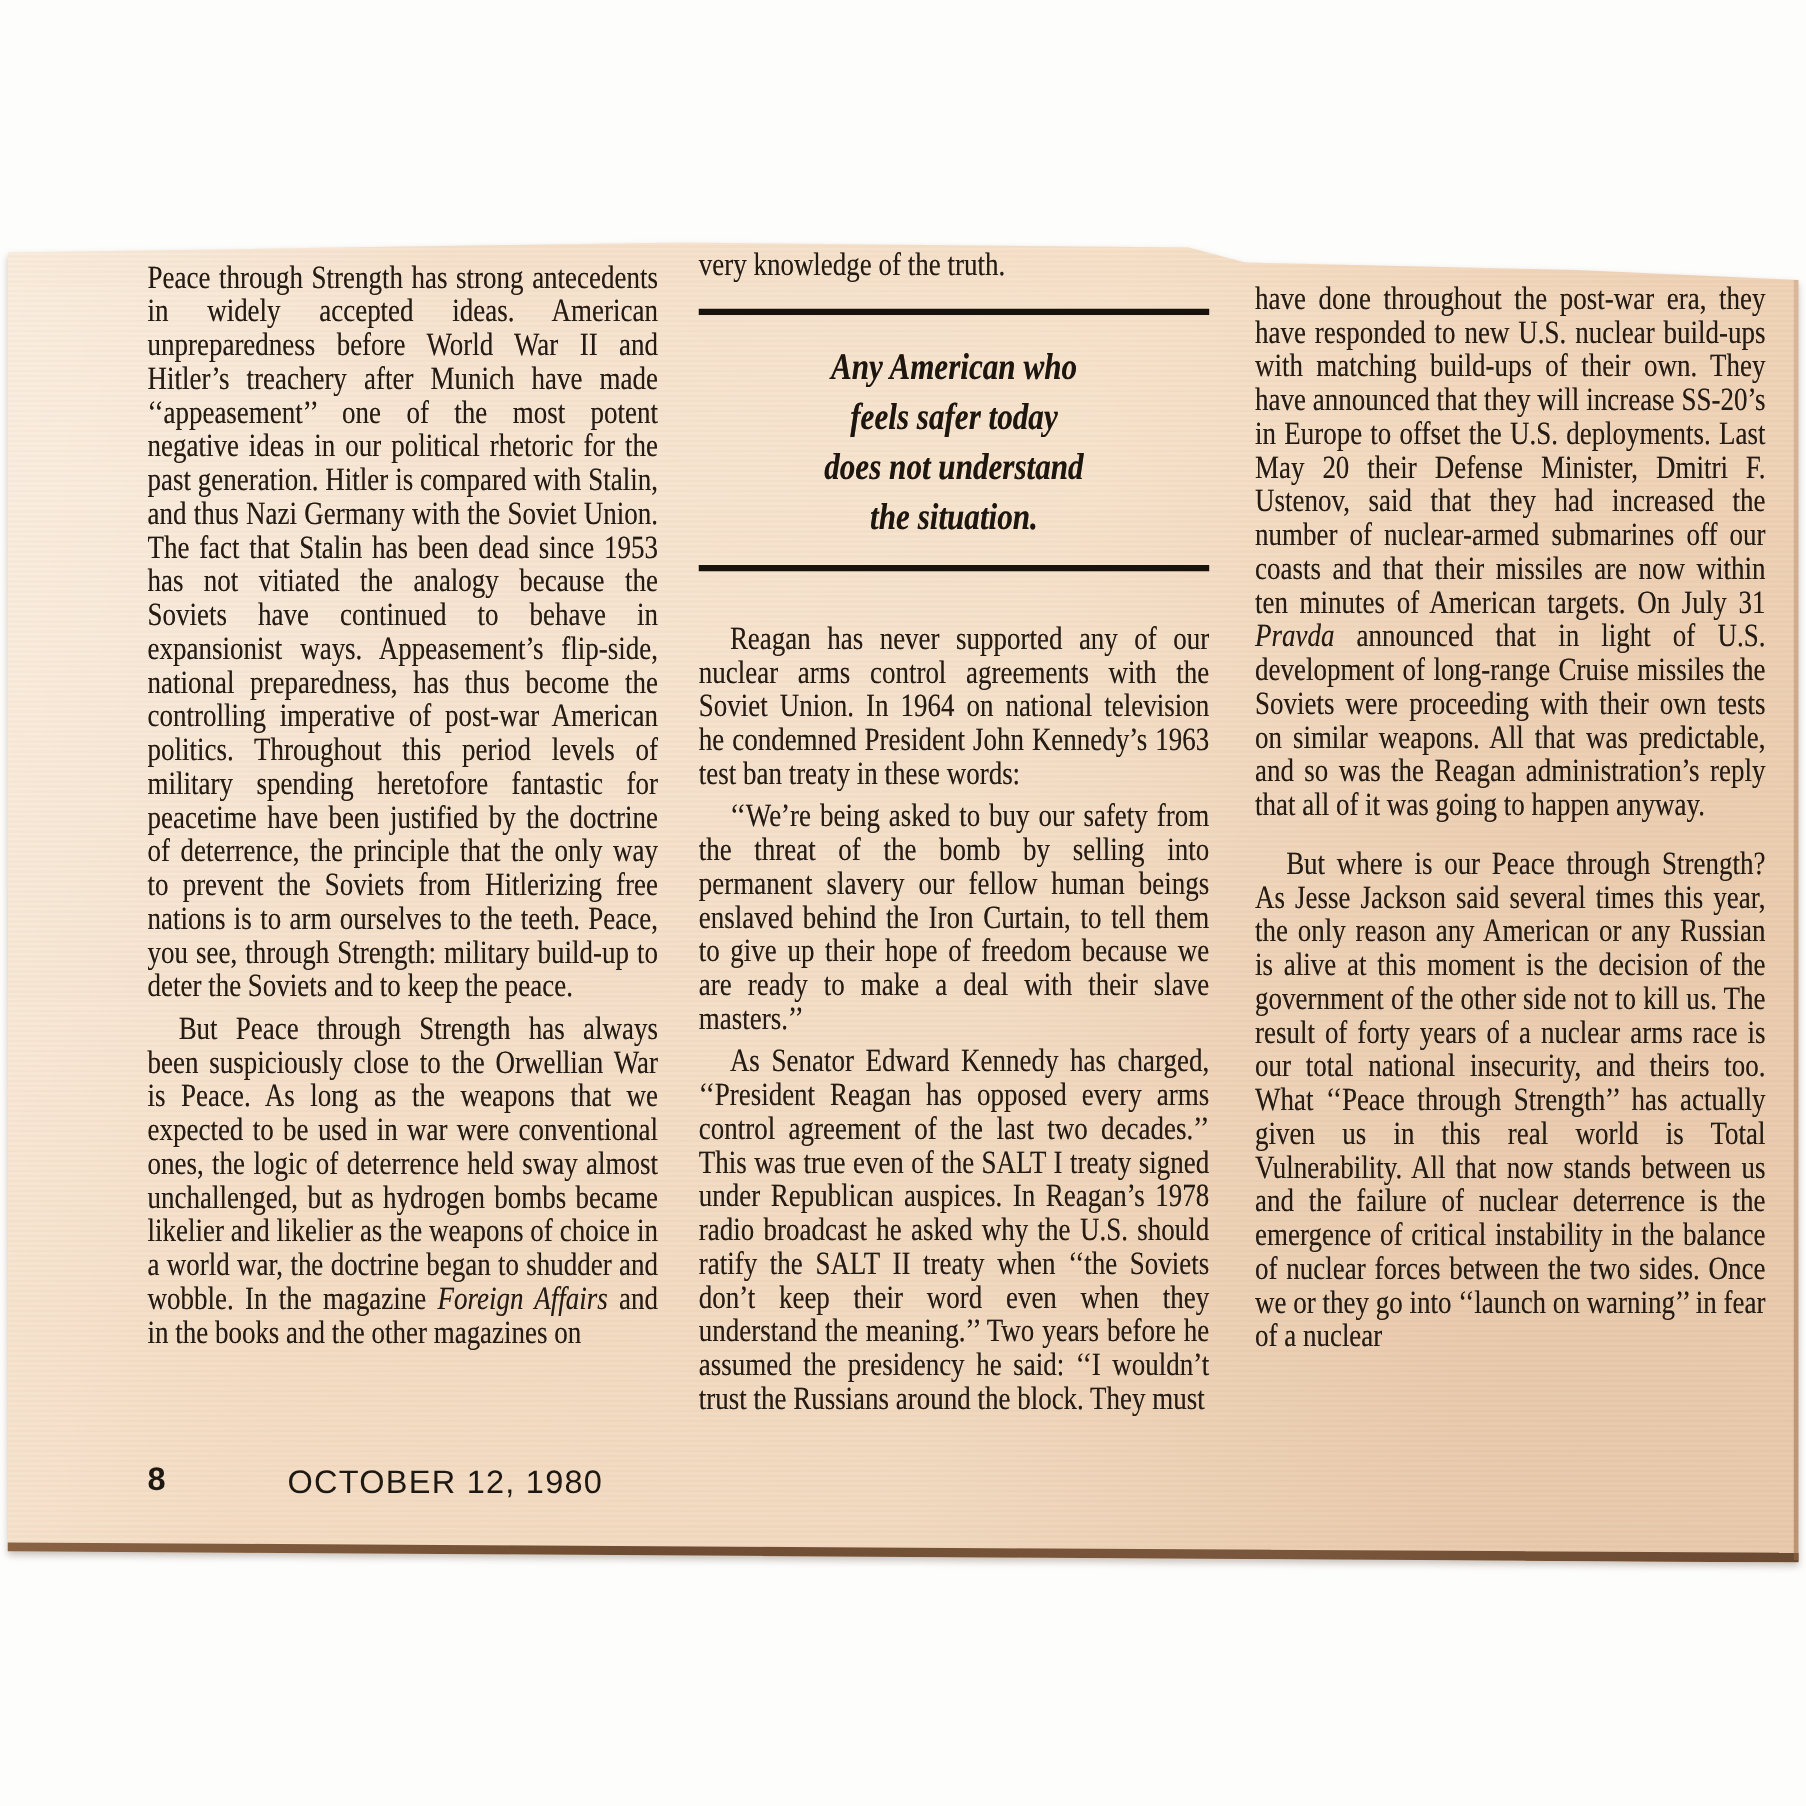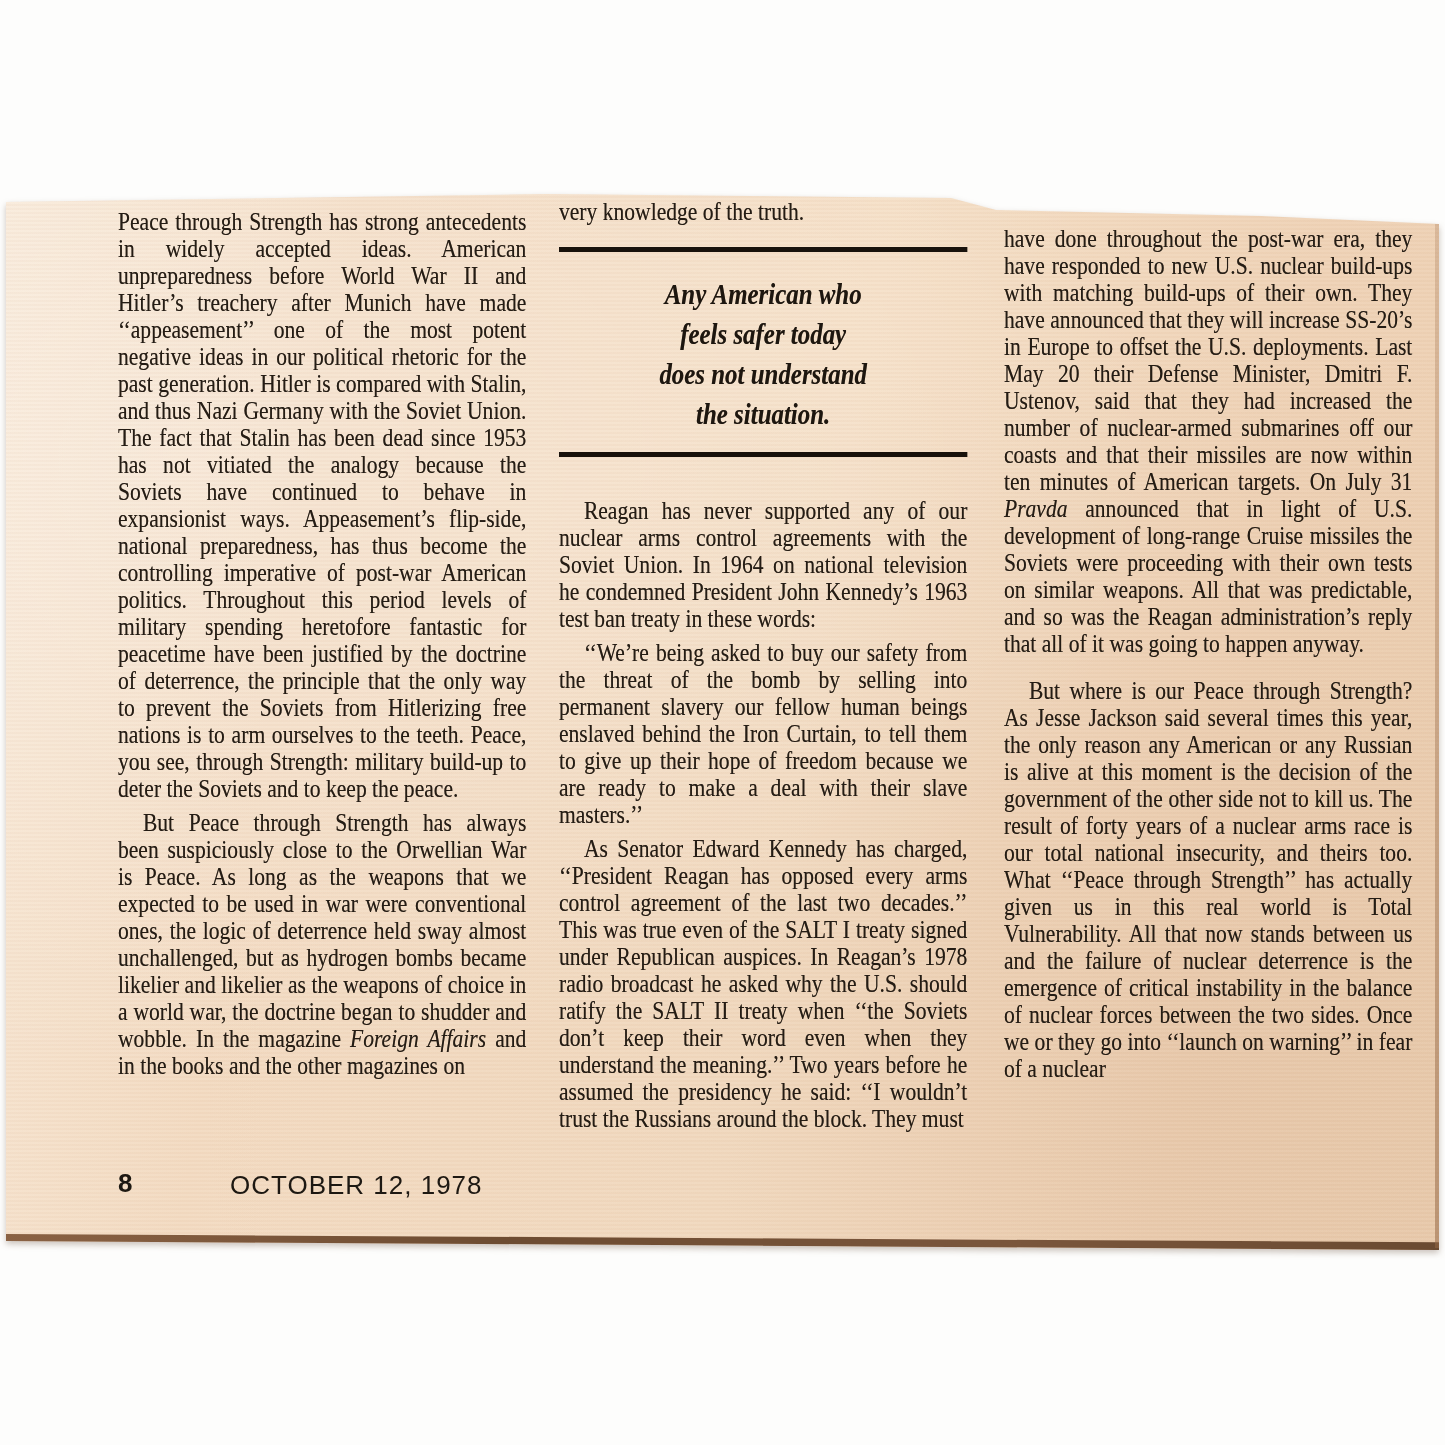--- a/index.html
+++ b/index.html
@@ -110,18 +110,18 @@
 
     <div class="col col3">
       <div class="clipped-line">
           <span>real to the negotiating ...</span>
         </div>
       <p><span>have done throughout the post-war era, they have responded to new U.S. nuclear build-ups with matching build-ups of their own. They have announced that they will increase SS-20’s in Europe to offset the U.S. deployments. Last May 20 their Defense Minister, Dmitri F. Ustenov, said that they had increased the number of nuclear-armed submarines off our coasts and that their missiles are now within ten minutes of American targets. On July 31 </span><i>Pravda</i><span> announced that in light of U.S. development of long-range Cruise missiles the Soviets were proceeding with their own tests on similar weapons. All that was predictable, and so was the Reagan administration’s reply that all of it was going to happen anyway.</span></p>
       <p class="indent gap-before">But where is our Peace through Strength? As Jesse Jackson said several times this year, the only reason any American or any Russian is alive at this moment is the decision of the government of the other side not to kill us. The result of forty years of a nuclear arms race is our total national insecurity, and theirs too. What ‘‘Peace through Strength’’ has actually given us in this real world is Total Vulnerability. All that now stands between us and the failure of nuclear deterrence is the emergence of critical instability in the balance of nuclear forces between the two sides. Once we or they go into ‘‘launch on warning’’ in fear of a nuclear</p>
     </div>
 
     <div class="footer-num">8</div>
-    <div class="footer-date">OCTOBER 12, 1978</div>
+    <div class="footer-date">OCTOBER 12, 1980</div>
 
     <div class="bottom-edge"></div>
     <div class="right-edge"></div>
   </div>
 </div>
 
 </body></html>

